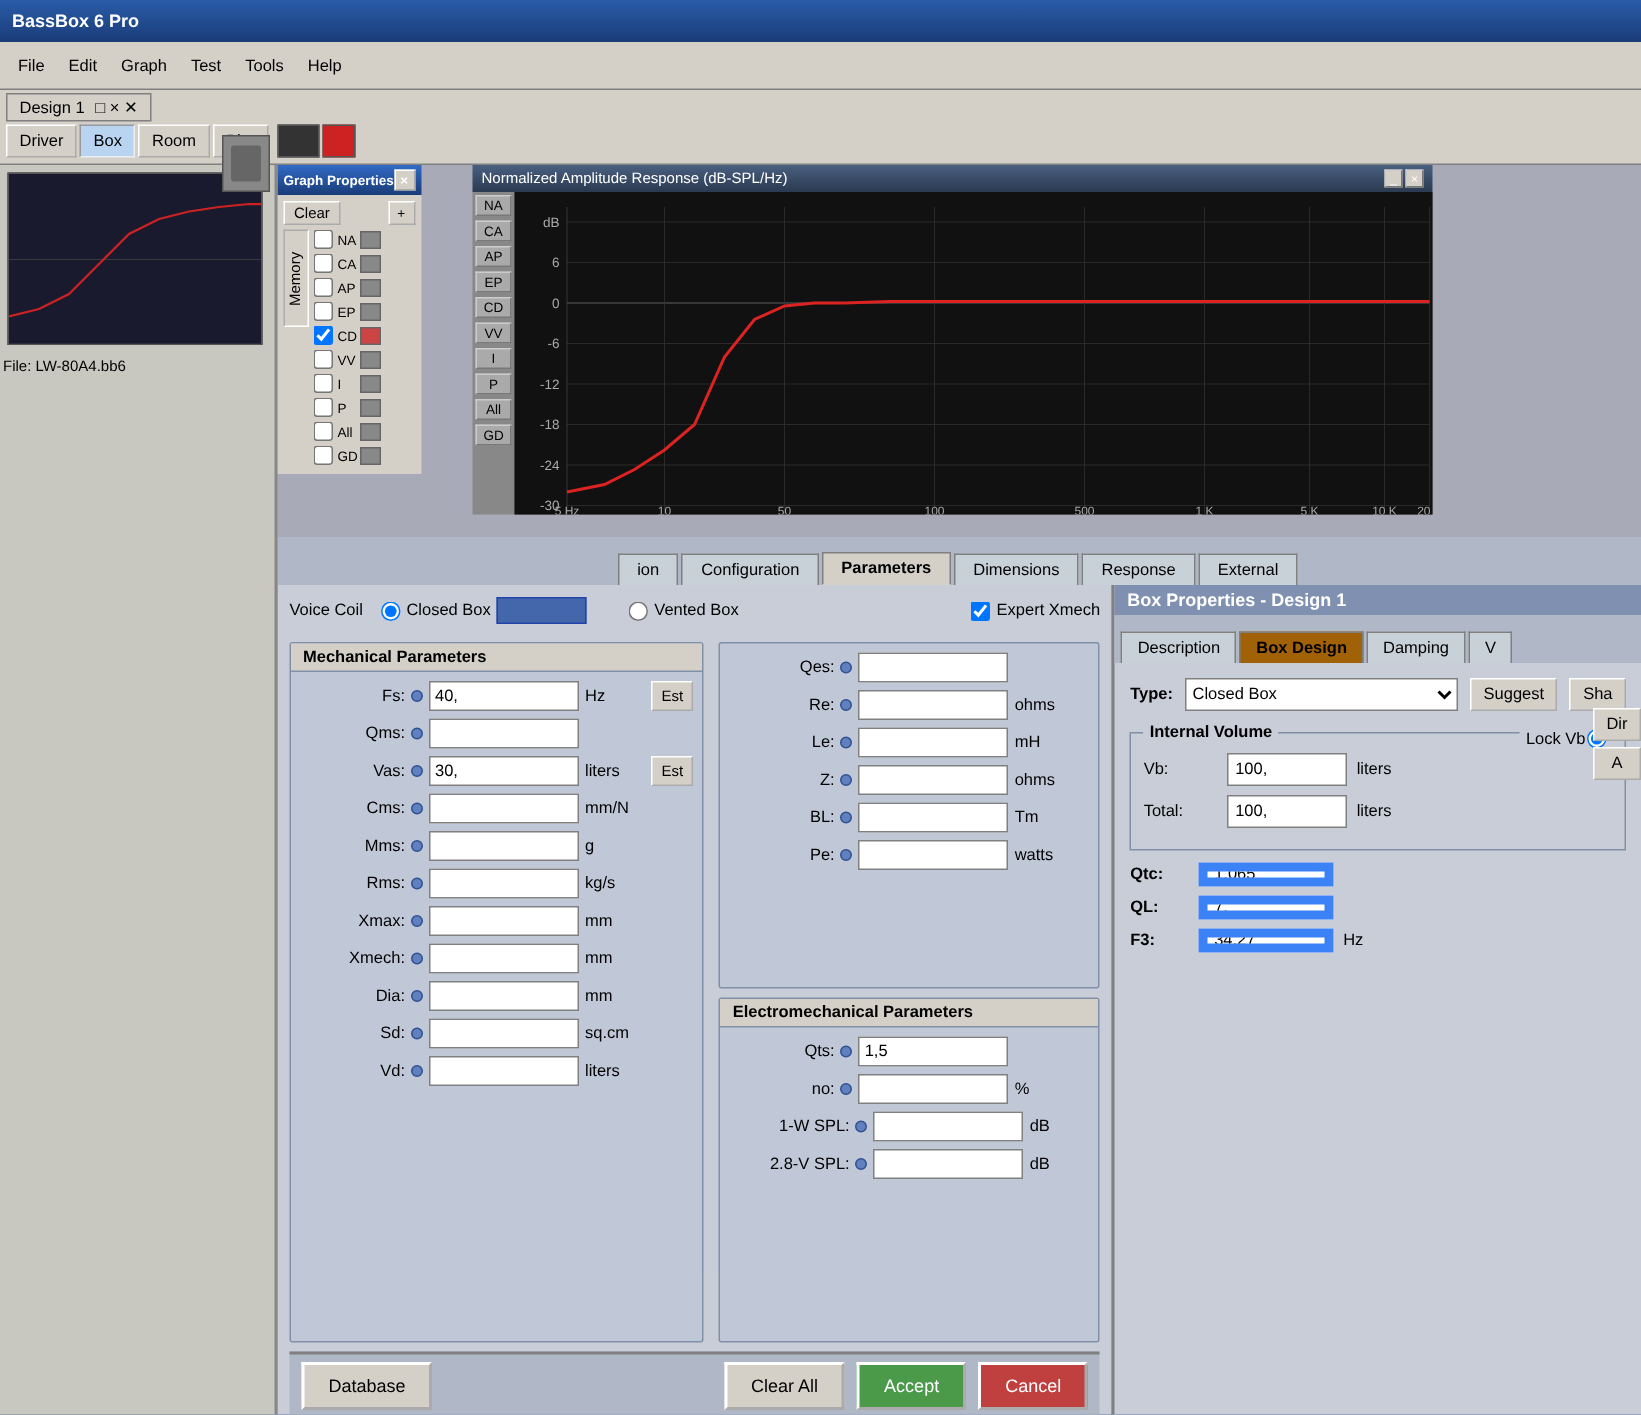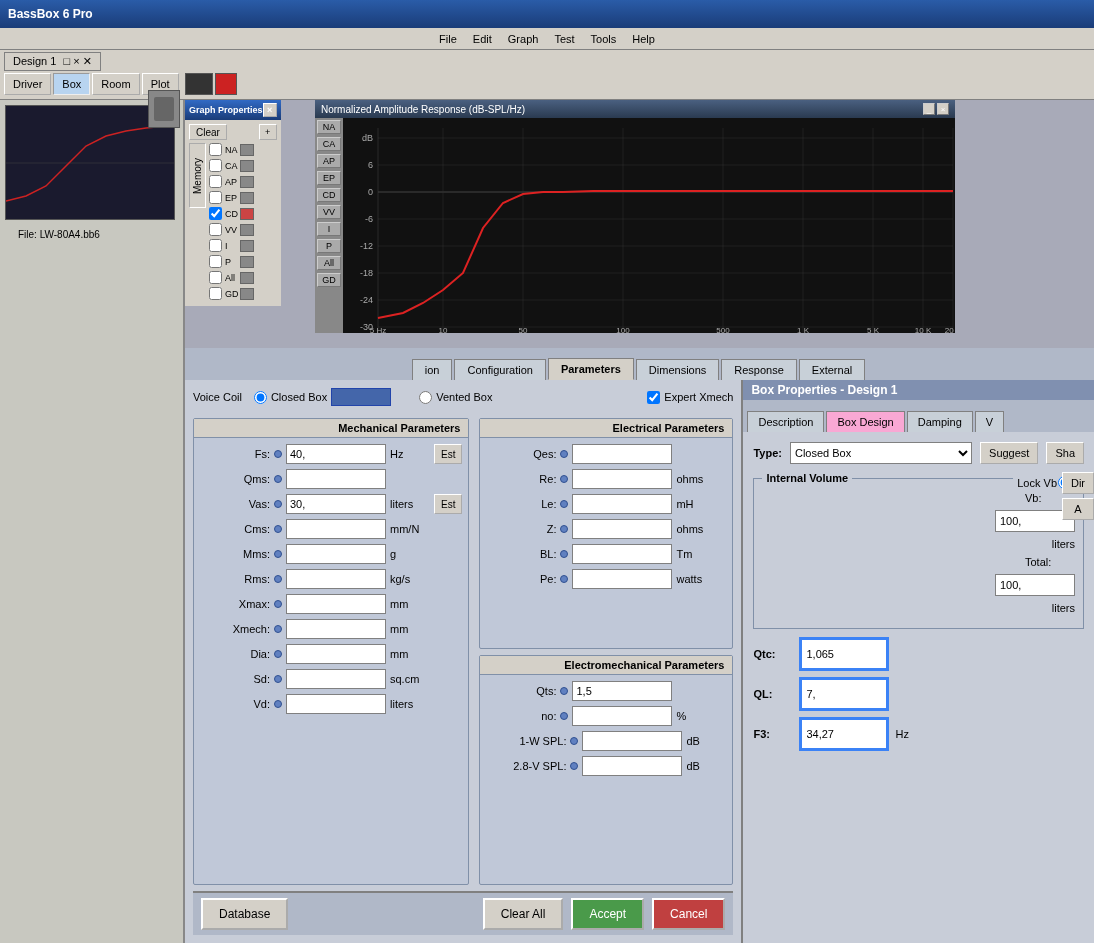--- a/index.html
+++ b/index.html
@@ -21,26 +21,25 @@
       display: flex;
       align-items: center;
       padding: 0 8px;
       font-size: 12px;
       font-weight: bold;
     }
 
     
     .menu-bar {
       background: #d4d0c8;
-      height: 22px;
+      height: 32px;
       display: flex;
       align-items: center;
       padding: 0 4px;
       border-bottom: 1px solid #808080;
-      justify-content: center;
     }
     .menu-item {
       padding: 2px 8px;
       cursor: pointer;
       font-size: 11px;
     }
     .design-tab {
       background: #d4d0c8;
       border: 1px solid #808080;
       border-bottom: none;
@@ -179,21 +178,21 @@
       background: #c0c8d8;
       border: 1px solid #8090a8;
       border-radius: 2px;
     }
     .param-group-title {
       background: #d4d0c8;
       border-bottom: 1px solid #8090a8;
       padding: 3px 8px;
       font-size: 11px;
       font-weight: bold;
-      text-align: right;
+      text-align: left;
     }
     .param-group-content {
       padding: 6px;
     }
 
     .param-row {
       display: flex;
       align-items: center;
       margin-bottom: 5px;
       gap: 4px;
@@ -271,22 +270,22 @@
     .box-tab {
       padding: 4px 10px;
       background: #c8d0d8;
       border: 1px solid #808080;
       border-bottom: none;
       cursor: pointer;
       font-size: 11px;
       margin-right: 2px;
     }
     .box-tab.active {
-      background: #f9a8d4;
-      font-weight: normal;
+      background: #a16207;
+      font-weight: bold;
     }
     .box-content {
       padding: 10px;
       display: flex;
       flex-direction: column;
       gap: 8px;
       flex: 1;
     }
     .type-select-row {
       display: flex;
@@ -315,24 +314,23 @@
       padding: 8px;
       position: relative;
     }
     .volume-group legend {
       font-size: 11px;
       font-weight: bold;
       padding: 0 4px;
     }
     .volume-row {
       display: flex;
-      align-items: flex-end;
+      align-items: center;
       gap: 6px;
       margin-bottom: 6px;
-      flex-direction: column;
     }
     .volume-label { font-size: 11px; width: 50px; }
     .volume-input {
       background: white;
       border: 1px solid #808080;
       padding: 1px 4px;
       font-size: 11px;
       width: 80px;
       height: 22px;
     }
@@ -340,25 +338,25 @@
 
     .result-row {
       display: flex;
       align-items: center;
       gap: 6px;
       margin-bottom: 6px;
     }
     .result-label { font-size: 11px; width: 40px; font-weight: bold; }
     .result-value {
       background: white;
-      border: 3px solid #3b82f6;
+      border: 6px solid #3b82f6;
       padding: 1px 4px;
       font-size: 11px;
       width: 90px;
-      height: 34px;
+      height: 16px;
     }
     .result-unit { font-size: 11px; }
 
     
     .mini-preview {
       width: 170px;
       height: 115px;
       background: #2a2a3e;
       border: 1px solid #555;
       overflow: hidden;
@@ -461,21 +459,21 @@
           <line x1="0" y1="57" x2="170" y2="57" stroke="#444" stroke-width="0.5"></line>
           <polyline points="0,95 20,90 40,80 60,60 80,40 100,30 120,25 140,22 160,20 170,20" fill="none" stroke="#cc2222" stroke-width="1.5"></polyline>
         </svg>
       </div>
     </div>
 
     <div style="position:absolute; left:148px; top:90px; width:32px; height:38px; background:#888; border:1px solid #555; display:flex; align-items:center; justify-content:center;">
       <div style="width:20px; height:24px; background:#666; border-radius:2px;"></div>
     </div>
 
-    <div style="padding:4px 18px; font-size:10px;">
+    <div style="padding:4px 2px; font-size:10px;">
       <span>File: LW-80A4.bb6</span>
     </div>
 
   </div>
 
   <div style="flex:1; display:flex; flex-direction:column; overflow:hidden;">
 
     <div style="position:relative; height:248px; background:#a8aab8;">
 
       <div style="position:absolute; left:0px; top:0; z-index:10;">
@@ -739,21 +737,20 @@
                   <div class="param-dot"></div>
                   <input class="param-input" type="text" value="" style="">
                   <span class="param-unit">liters</span>
                 </div>
               </div>
             </div>
 
             <div style="flex:1; display:flex; flex-direction:column; gap:6px;">
 
               <div class="param-group">
-                <div class="param-group-title">Electrical Parameters</div>
                 <div class="param-group-content">
 
                   <div class="param-row">
                     <span class="param-label">Qes:</span>
                     <div class="param-dot"></div>
                     <input class="param-input" type="text" value="" style="">
                   </div>
 
                   <div class="param-row">
                     <span class="param-label">Re:</span>

